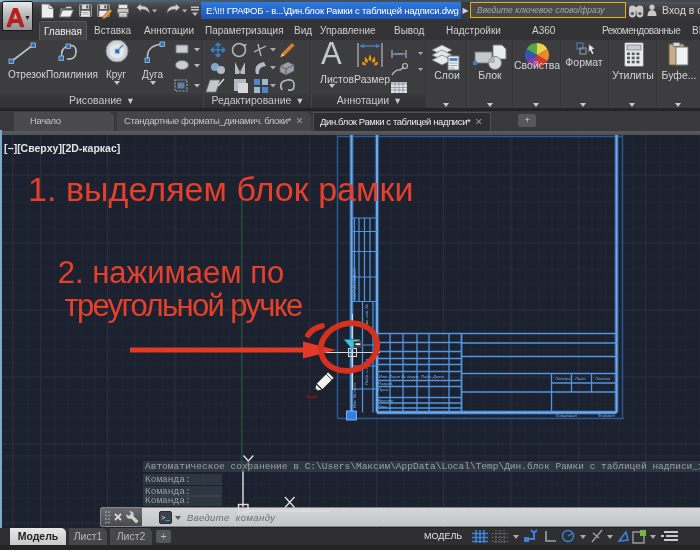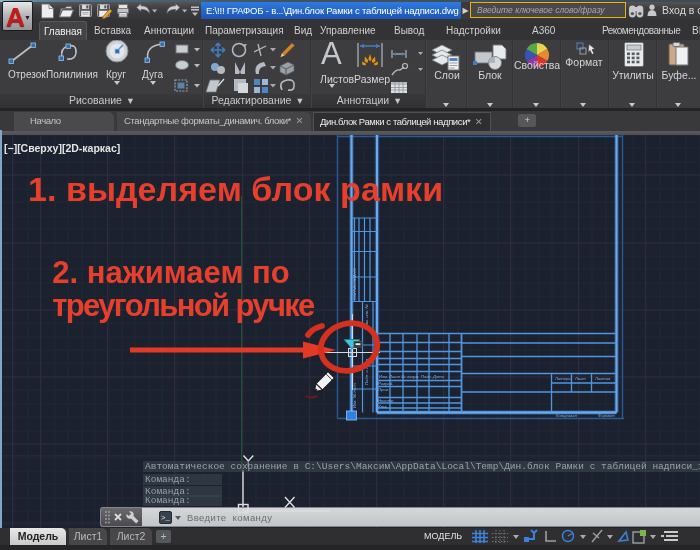--- a/index.html
+++ b/index.html
@@ -41,31 +41,31 @@
 background-image:
  repeating-linear-gradient(90deg,#302a3e 0 1px,transparent 1px 67.2px),
  repeating-linear-gradient(180deg,#302a3e 0 1px,transparent 1px 67.2px),
  repeating-linear-gradient(90deg,#202631 0 1px,transparent 1px 13.44px),
  repeating-linear-gradient(180deg,#202631 0 1px,transparent 1px 13.44px);
 background-position:40px -95px,0 -94.6px,0.5px 0,0 -0.4px;}
 #vplabel{left:4px;top:142px;color:#e4e4e4;font-size:10.5px;font-weight:bold;letter-spacing:0px;}
 #winedge{left:0;top:130px;width:2px;height:420px;background:#7fa8c6;}
 
 
-.redtxt{color:#e6402c;font-weight:bold;line-height:1.2;}
+.redtxt{color:#e6402c;font-weight:normal;line-height:1.2;}
 #red1{left:28px;top:172px;font-size:34px;letter-spacing:0.05px;line-height:1;}
 #red2{left:21px;top:256px;width:300px;text-align:center;font-size:31px;letter-spacing:0px;line-height:33px;}
 
 
 .cmdrow{position:absolute;font-family:"Liberation Mono",monospace;font-size:9.5px;color:#99a1a8;background:rgba(62,72,82,0.55);white-space:nowrap;line-height:11px;padding:0 2px;}
 
 
 #cmdbar{left:100px;top:507px;width:600px;height:20px;background:linear-gradient(#6a6a6e,#4a4a4e);border:1px solid #85858a;border-right:none;border-radius:3px 0 0 3px;}
 #cmdinput{position:absolute;left:41px;top:0px;width:559px;height:18px;background:linear-gradient(#d4d6d8,#c3c6c9);}
-#cmdinput .hint{position:absolute;left:45px;top:4px;font-size:9.5px;letter-spacing:0.4px;color:#696d71;}
+#cmdinput .hint{position:absolute;left:45px;top:4px;font-style:italic;font-size:9.5px;letter-spacing:0.4px;color:#696d71;}
 
 
 #laybar{left:0;top:528px;width:700px;height:17px;background:#2f2f32;}
 #botstrip{left:0;top:545px;width:700px;height:5px;background:#252528;}
 .ltab{position:absolute;top:528px;height:17px;font-size:10.5px;line-height:16px;color:#b9b9bb;}
 #statusr{left:420px;top:528px;height:17px;color:#e2e2e2;font-size:10px;}
 </style></head>
 <body>
 <div id="app">
 

